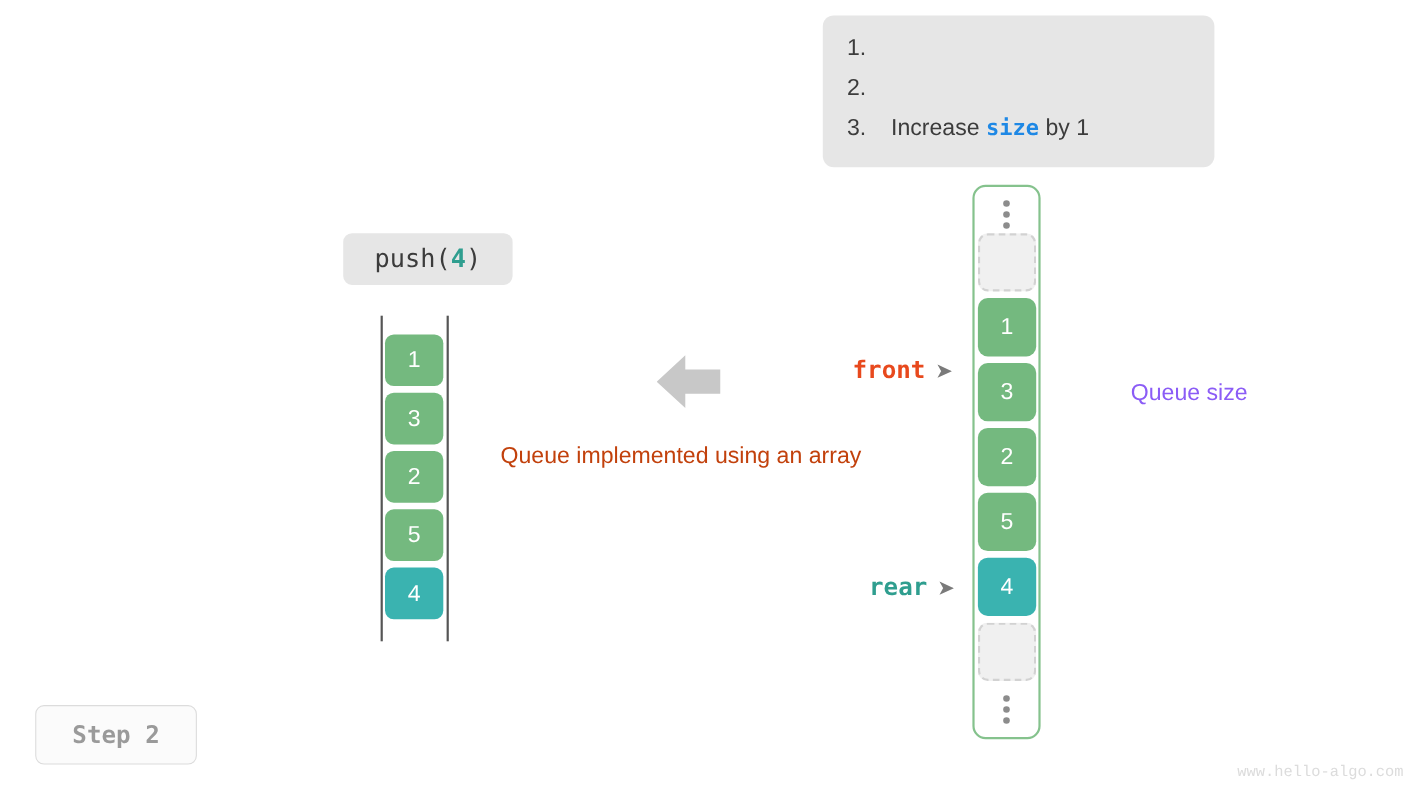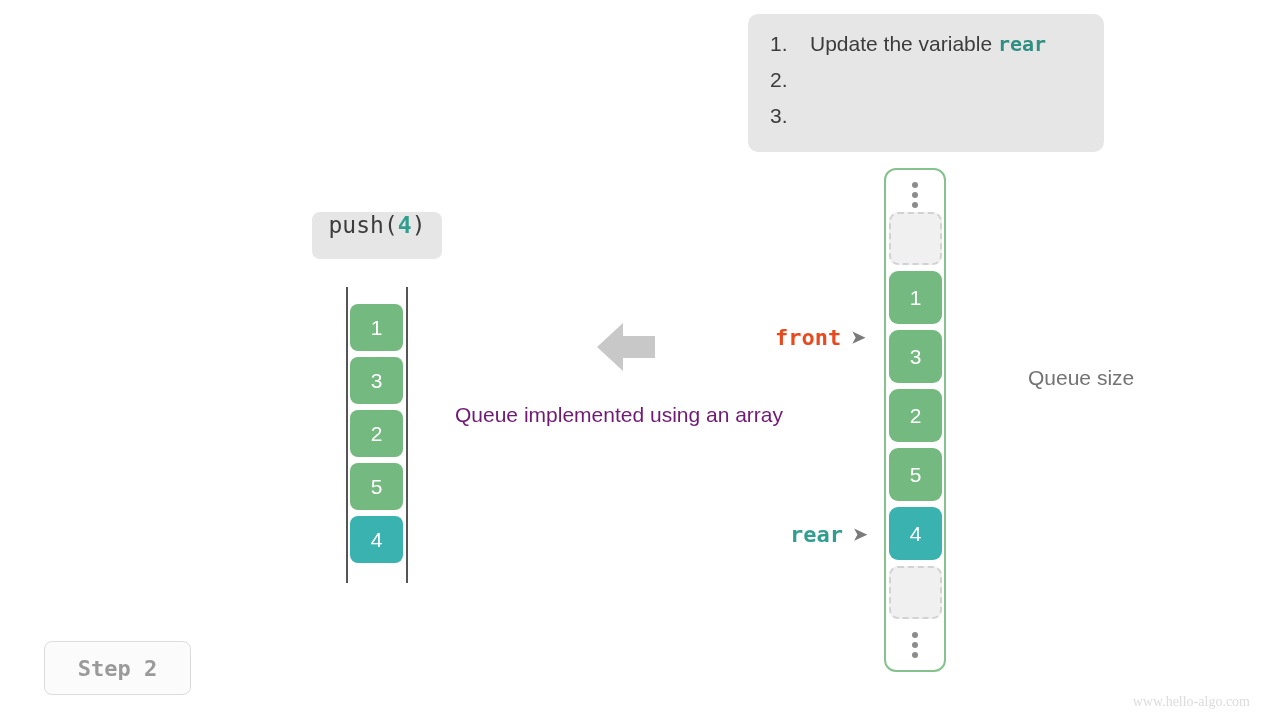--- a/index.html
+++ b/index.html
@@ -57,26 +57,26 @@
     font-family: "DejaVu Sans Mono", monospace;
     font-weight: bold;
     font-size: 20px;
   }
 
   
   #push-label {
     position: absolute;
     left: 312px;
     top: 212px;
-    width: 130px;
+    width: 154px;
     height: 47px;
     background: #e6e6e6;
     border-radius: 8px;
     display: flex;
-    align-items: flex-start;
+    align-items: center;
     justify-content: center;
     font-family: "DejaVu Sans Mono", monospace;
     font-size: 23px;
     color: #3c3c3c;
     letter-spacing: 0px;
   }
   #push-label .arg { color: #2f9e8f; font-weight: bold; }
 
   
   #left-stack {
@@ -198,87 +198,86 @@
   }
   #ptr-front { left: 775px; top: 297px; color: #e8491d; margin-top: 28px; }
   #ptr-rear  { left: 790px; top: 522px; color: #2f9e8f; }
 
   
   #caption {
     position: absolute;
     left: 455px;
     top: 403px;
     font-size: 21px;
-    color: #701a75;
+    color: #c2410c;
     white-space: nowrap;
   }
 
   
   #size-block {
     position: absolute;
     left: 1028px;
     top: 343px;
     white-space: nowrap;
   }
   #size-title {
     font-size: 21px;
-    color: #737373;
+    color: #8b5cf6;
     line-height: 29px;
-    margin-top: 20px;
   }
   #size-expr {
     font-family: "DejaVu Sans Mono", monospace;
     font-size: 21px;
     color: #3c3c3c;
     line-height: 38px;
   }
   #size-expr .var { color: #1e88e5; font-weight: bold; }
 
   
   #step-badge {
     position: absolute;
-    left: 44px;
+    left: 32px;
     top: 641px;
     width: 145px;
     height: 52px;
     border: 1px solid #dcdcdc;
     border-radius: 8px;
     background: #fbfbfb;
     display: flex;
     align-items: center;
     justify-content: center;
     font-family: "DejaVu Sans Mono", monospace;
     font-weight: bold;
     font-size: 22px;
     color: #9a9a9a;
   }
 
   
   #watermark {
     position: absolute;
-    right: 30px;
+    right: 4px;
     bottom: 10px;
-    font-family: Liberation Serif, serif;
+    font-family: Liberation Mono, monospace;
     font-size: 14px;
     color: #dcdcdc;
   }
 </style>
 </head>
 <body>
 
 <div id="instructions-panel">
   <div class="instr-row">
     <span class="instr-num">1.</span>
-    <span class="instr-text"><span>Update the variable </span><span class="kw-teal">rear</span><span></span></span>
   </div>
   <div class="instr-row">
     <span class="instr-num">2.</span>
   </div>
   <div class="instr-row">
     <span class="instr-num">3.</span>
+    <span class="instr-text"><span>Increase </span><span class="kw-blue">size</span><span> by 1</span></span>
   </div>
 </div>
 
 <div id="push-label">
   <span>push(</span>
     <span class="arg">4</span>
     <span>)</span>
 </div>
 
 <div id="left-stack">

